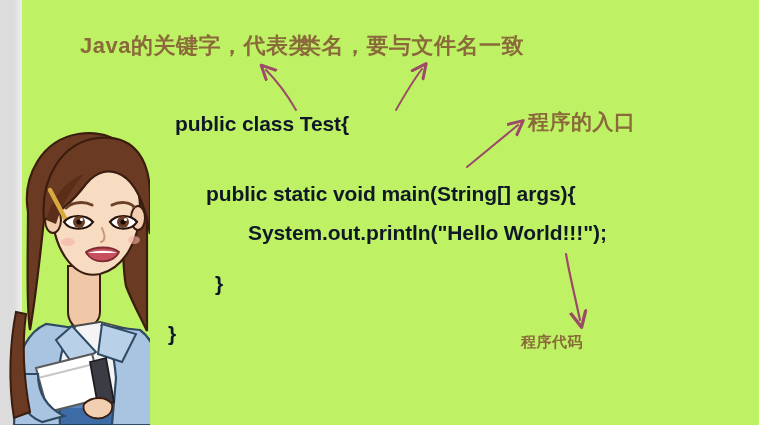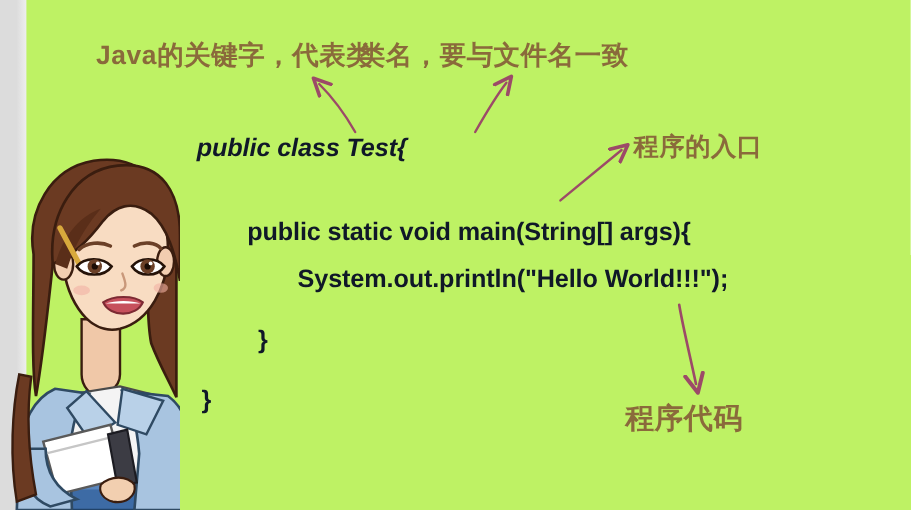--- a/index.html
+++ b/index.html
@@ -28,32 +28,32 @@
   .annot {
     position: absolute;
     color: #8a6a3b;
     font-weight: 700;
     white-space: nowrap;
     letter-spacing: .5px;
   }
   #annot-keyword { left: 80px;  top: 31px;  font-size: 22px; }
   #annot-classname { left: 299px; top: 31px; font-size: 22px; }
   #annot-entry   { left: 528px; top: 108px; font-size: 21px; }
-  #annot-code    { left: 521px; top: 333px; font-size: 24px; }
+  #annot-code    { left: 521px; top: 333px; font-size: 15px; }
 
   
   .code-line {
     position: absolute;
     color: #101828;
     font-weight: 700;
     font-size: 21px;
     white-space: pre;
     letter-spacing: -0.1px;
   }
-  #code-l1 { left: 164px; top: 112px; font-style: italic; }
+  #code-l1 { left: 175px; top: 112px; }
   #code-l2 { left: 206px; top: 182px; }
   #code-l3 { left: 248px; top: 221px; }
   #code-l4 { left: 215px; top: 272px; }
   #code-l5 { left: 168px; top: 322px; }
 
   
   #arrows {
     position: absolute;
     left: 0; top: 0;
     width: 759px; height: 425px;

